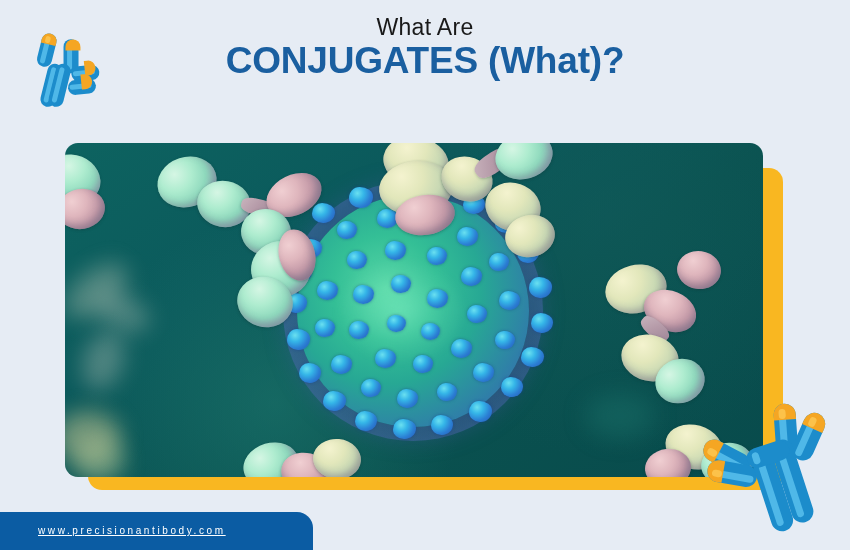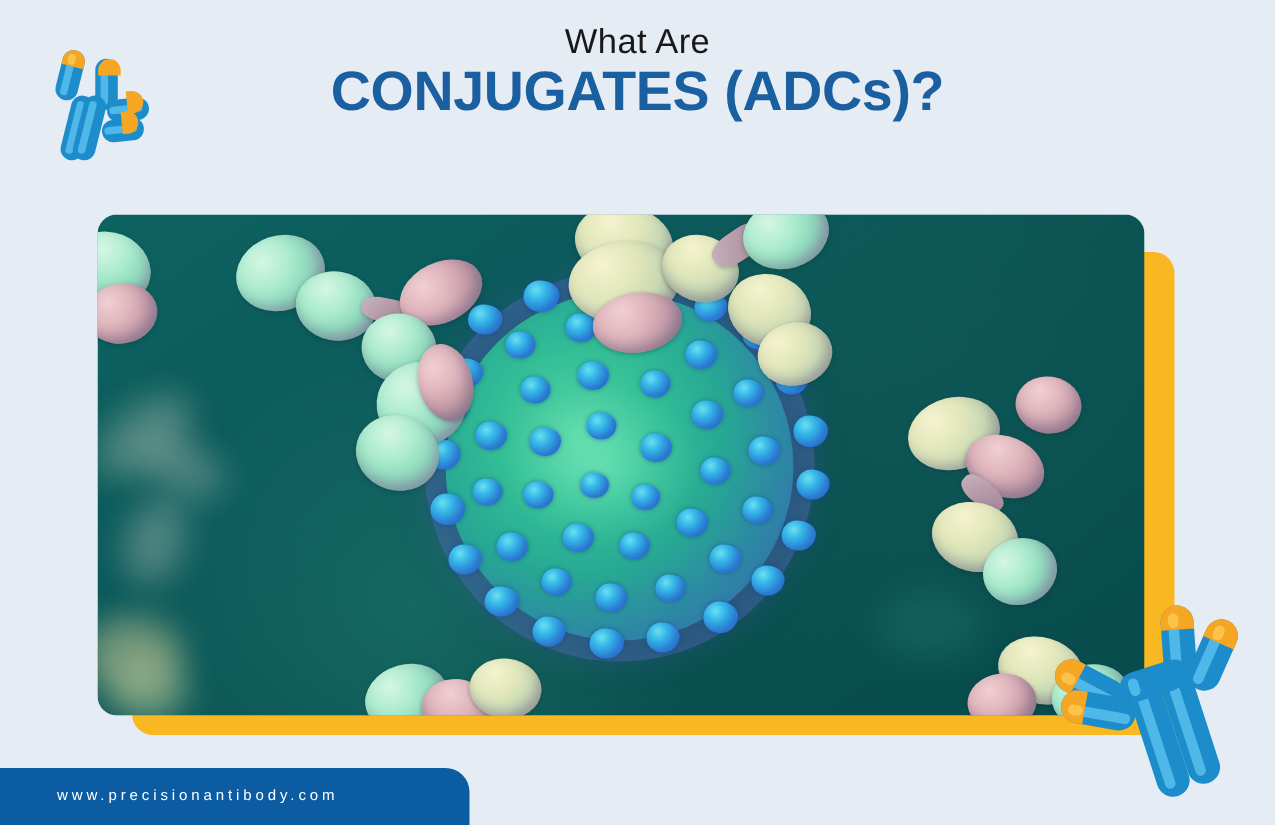--- a/index.html
+++ b/index.html
@@ -165,35 +165,36 @@
     z-index: 30;
   }
   .footer-url {
     position: absolute;
     left: 38px;
     top: 13px;
     font-size: 10px;
     color: #ffffff;
     letter-spacing: 2.6px;
     white-space: nowrap;
+    text-decoration: underline;
   }
 
   
   .ab-icon { position: absolute; }
   .ab-icon.top-left  { left: 14px; top: 24px; width: 100px; height: 100px; z-index: 22; }
   .ab-icon.bottom-right { left: 694px; top: 398px; width: 156px; height: 150px; z-index: 40; }
 </style>
 </head>
 <body>
 
 <div id="canvas">
 
   <div class="title-block">
     <div class="eyebrow">What Are</div>
-    <div class="headline-l2">CONJUGATES (ADCs)?</div>
+    <div class="headline-l2">CONJUGATES (What)?</div>
   </div>
 
   <div class="accent-bar"></div>
 
   <div class="hero">
     <div class="hero-inner">
 
       <div class="blur-blob" style="left:-6px; top:128px; width:74px; height:40px; background:#b9c6b4; transform:rotate(-38deg);"></div>
       <div class="blur-blob" style="left:28px; top:152px; width:58px; height:34px; background:#aebfb2; transform:rotate(28deg);"></div>
       <div class="blur-blob" style="left:18px; top:188px; width:40px; height:60px; background:#b3c2b6; transform:rotate(18deg);"></div>

